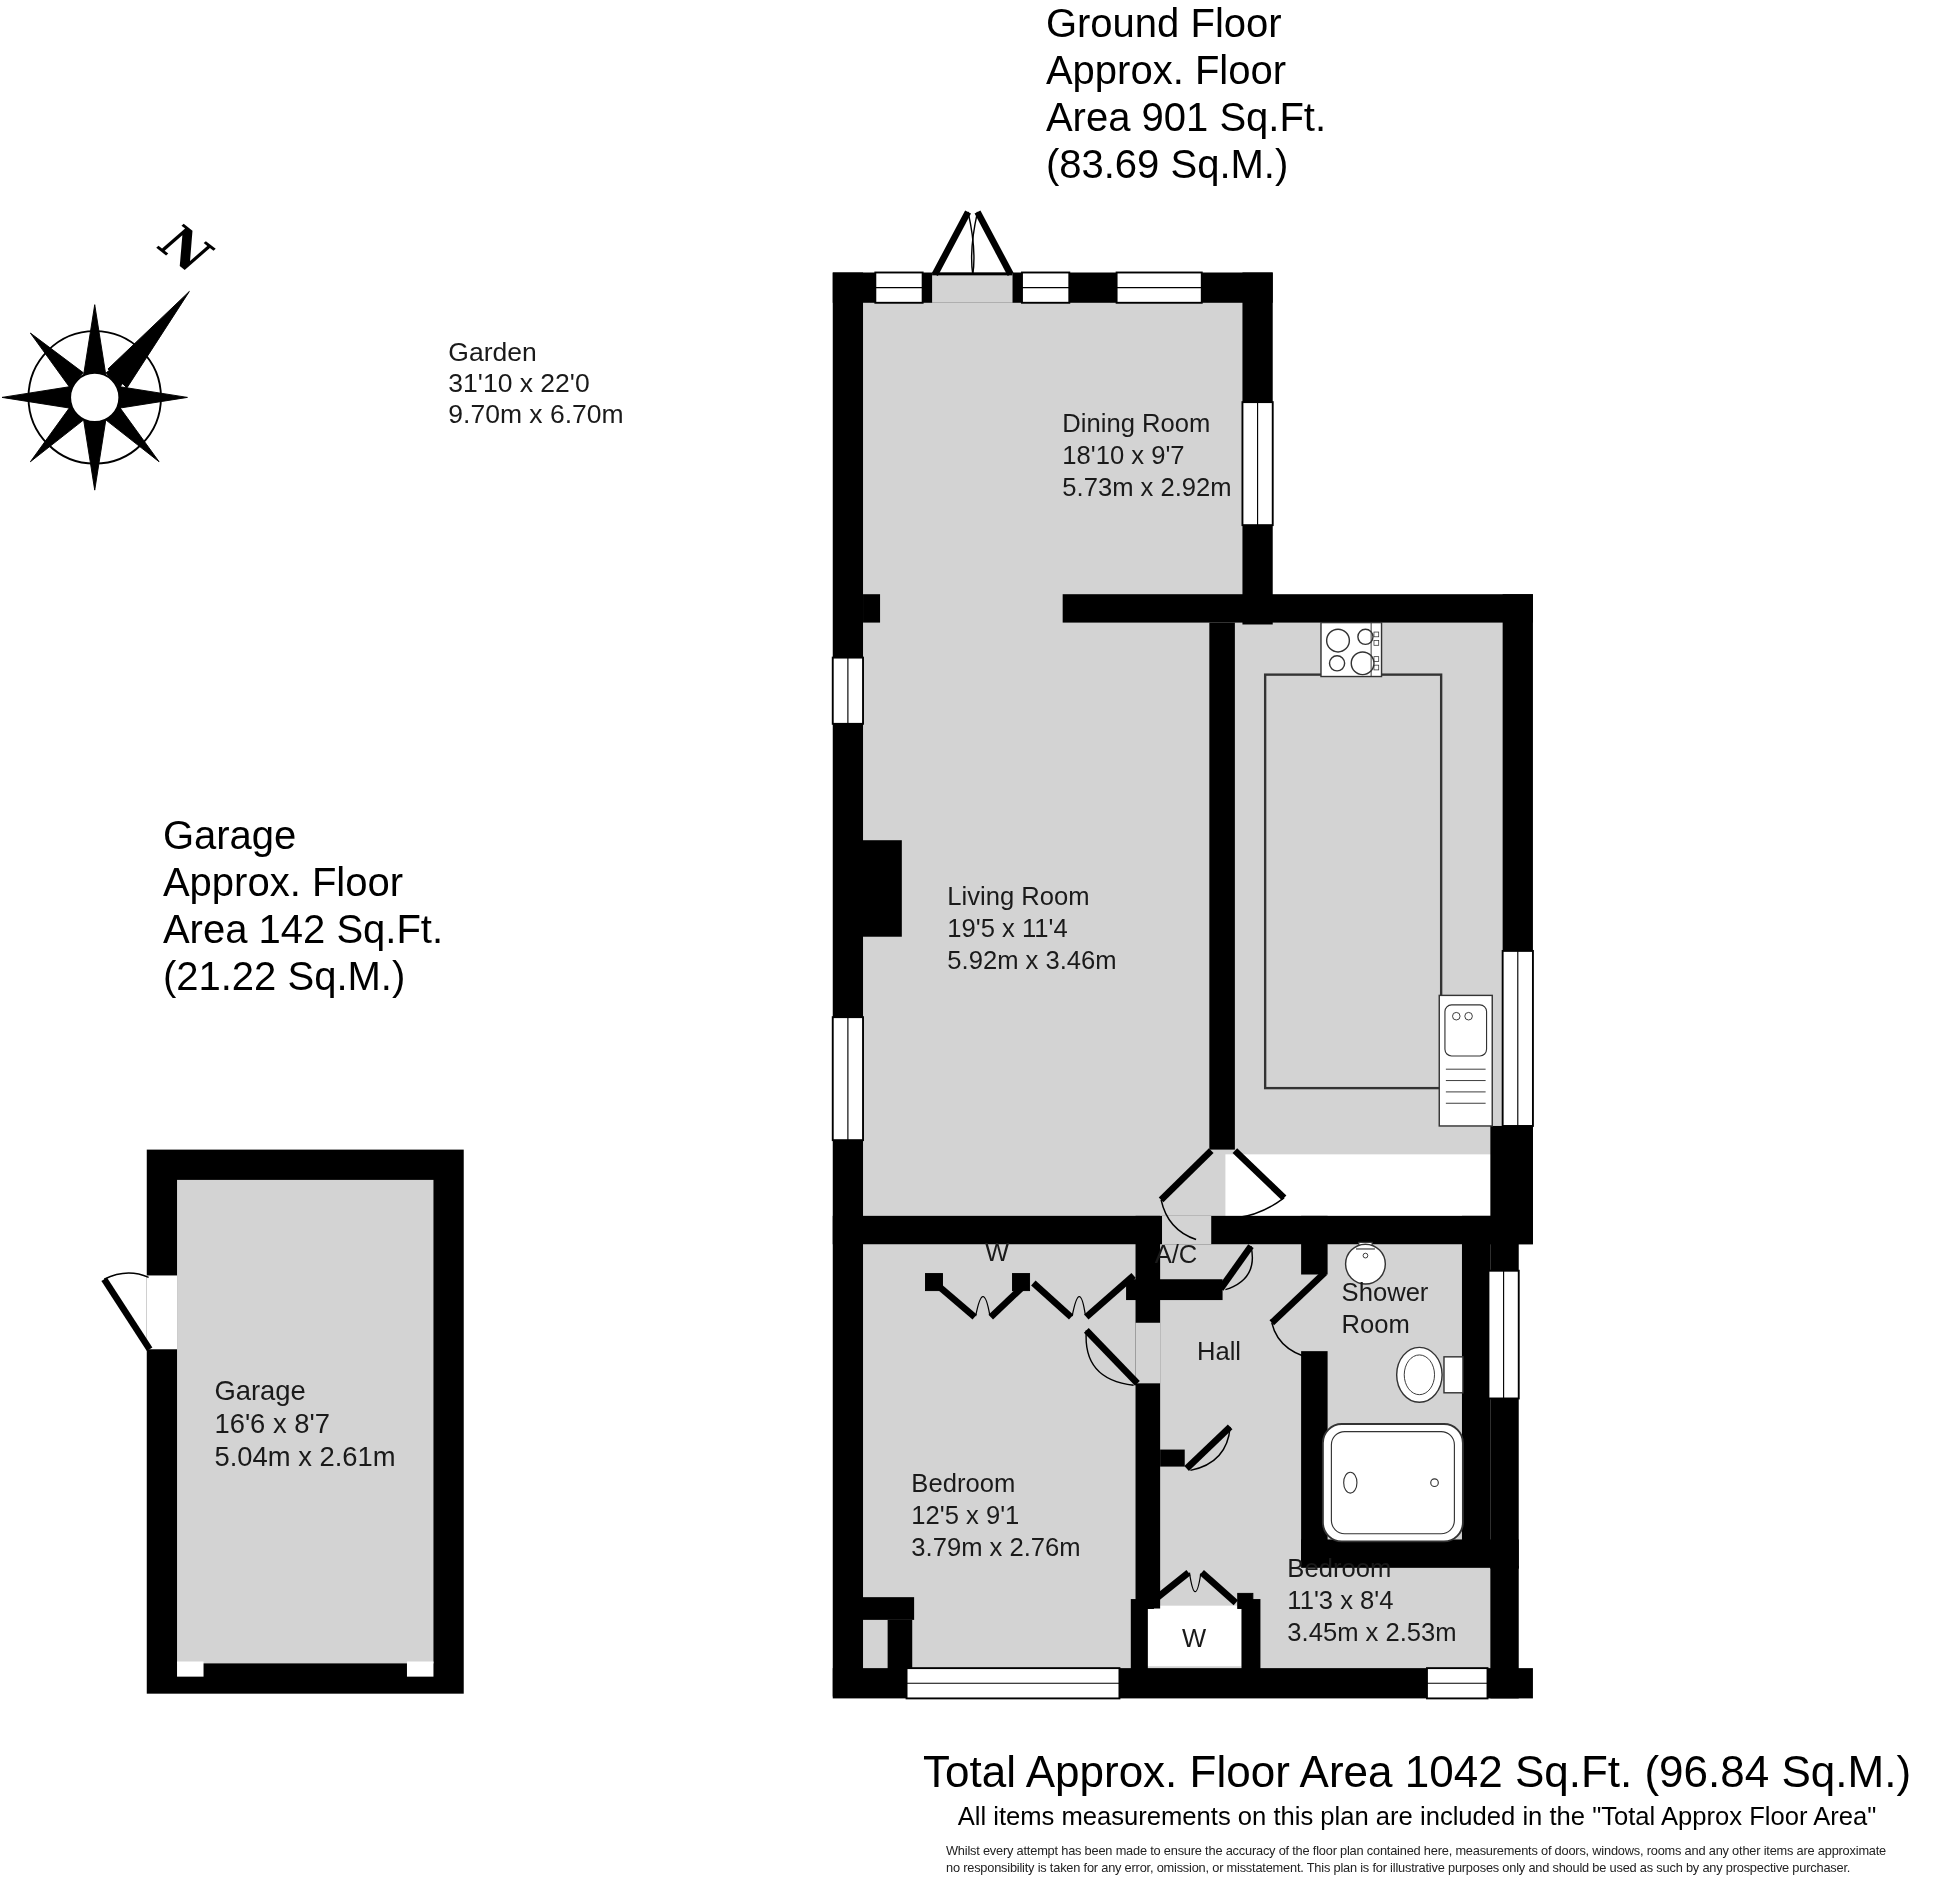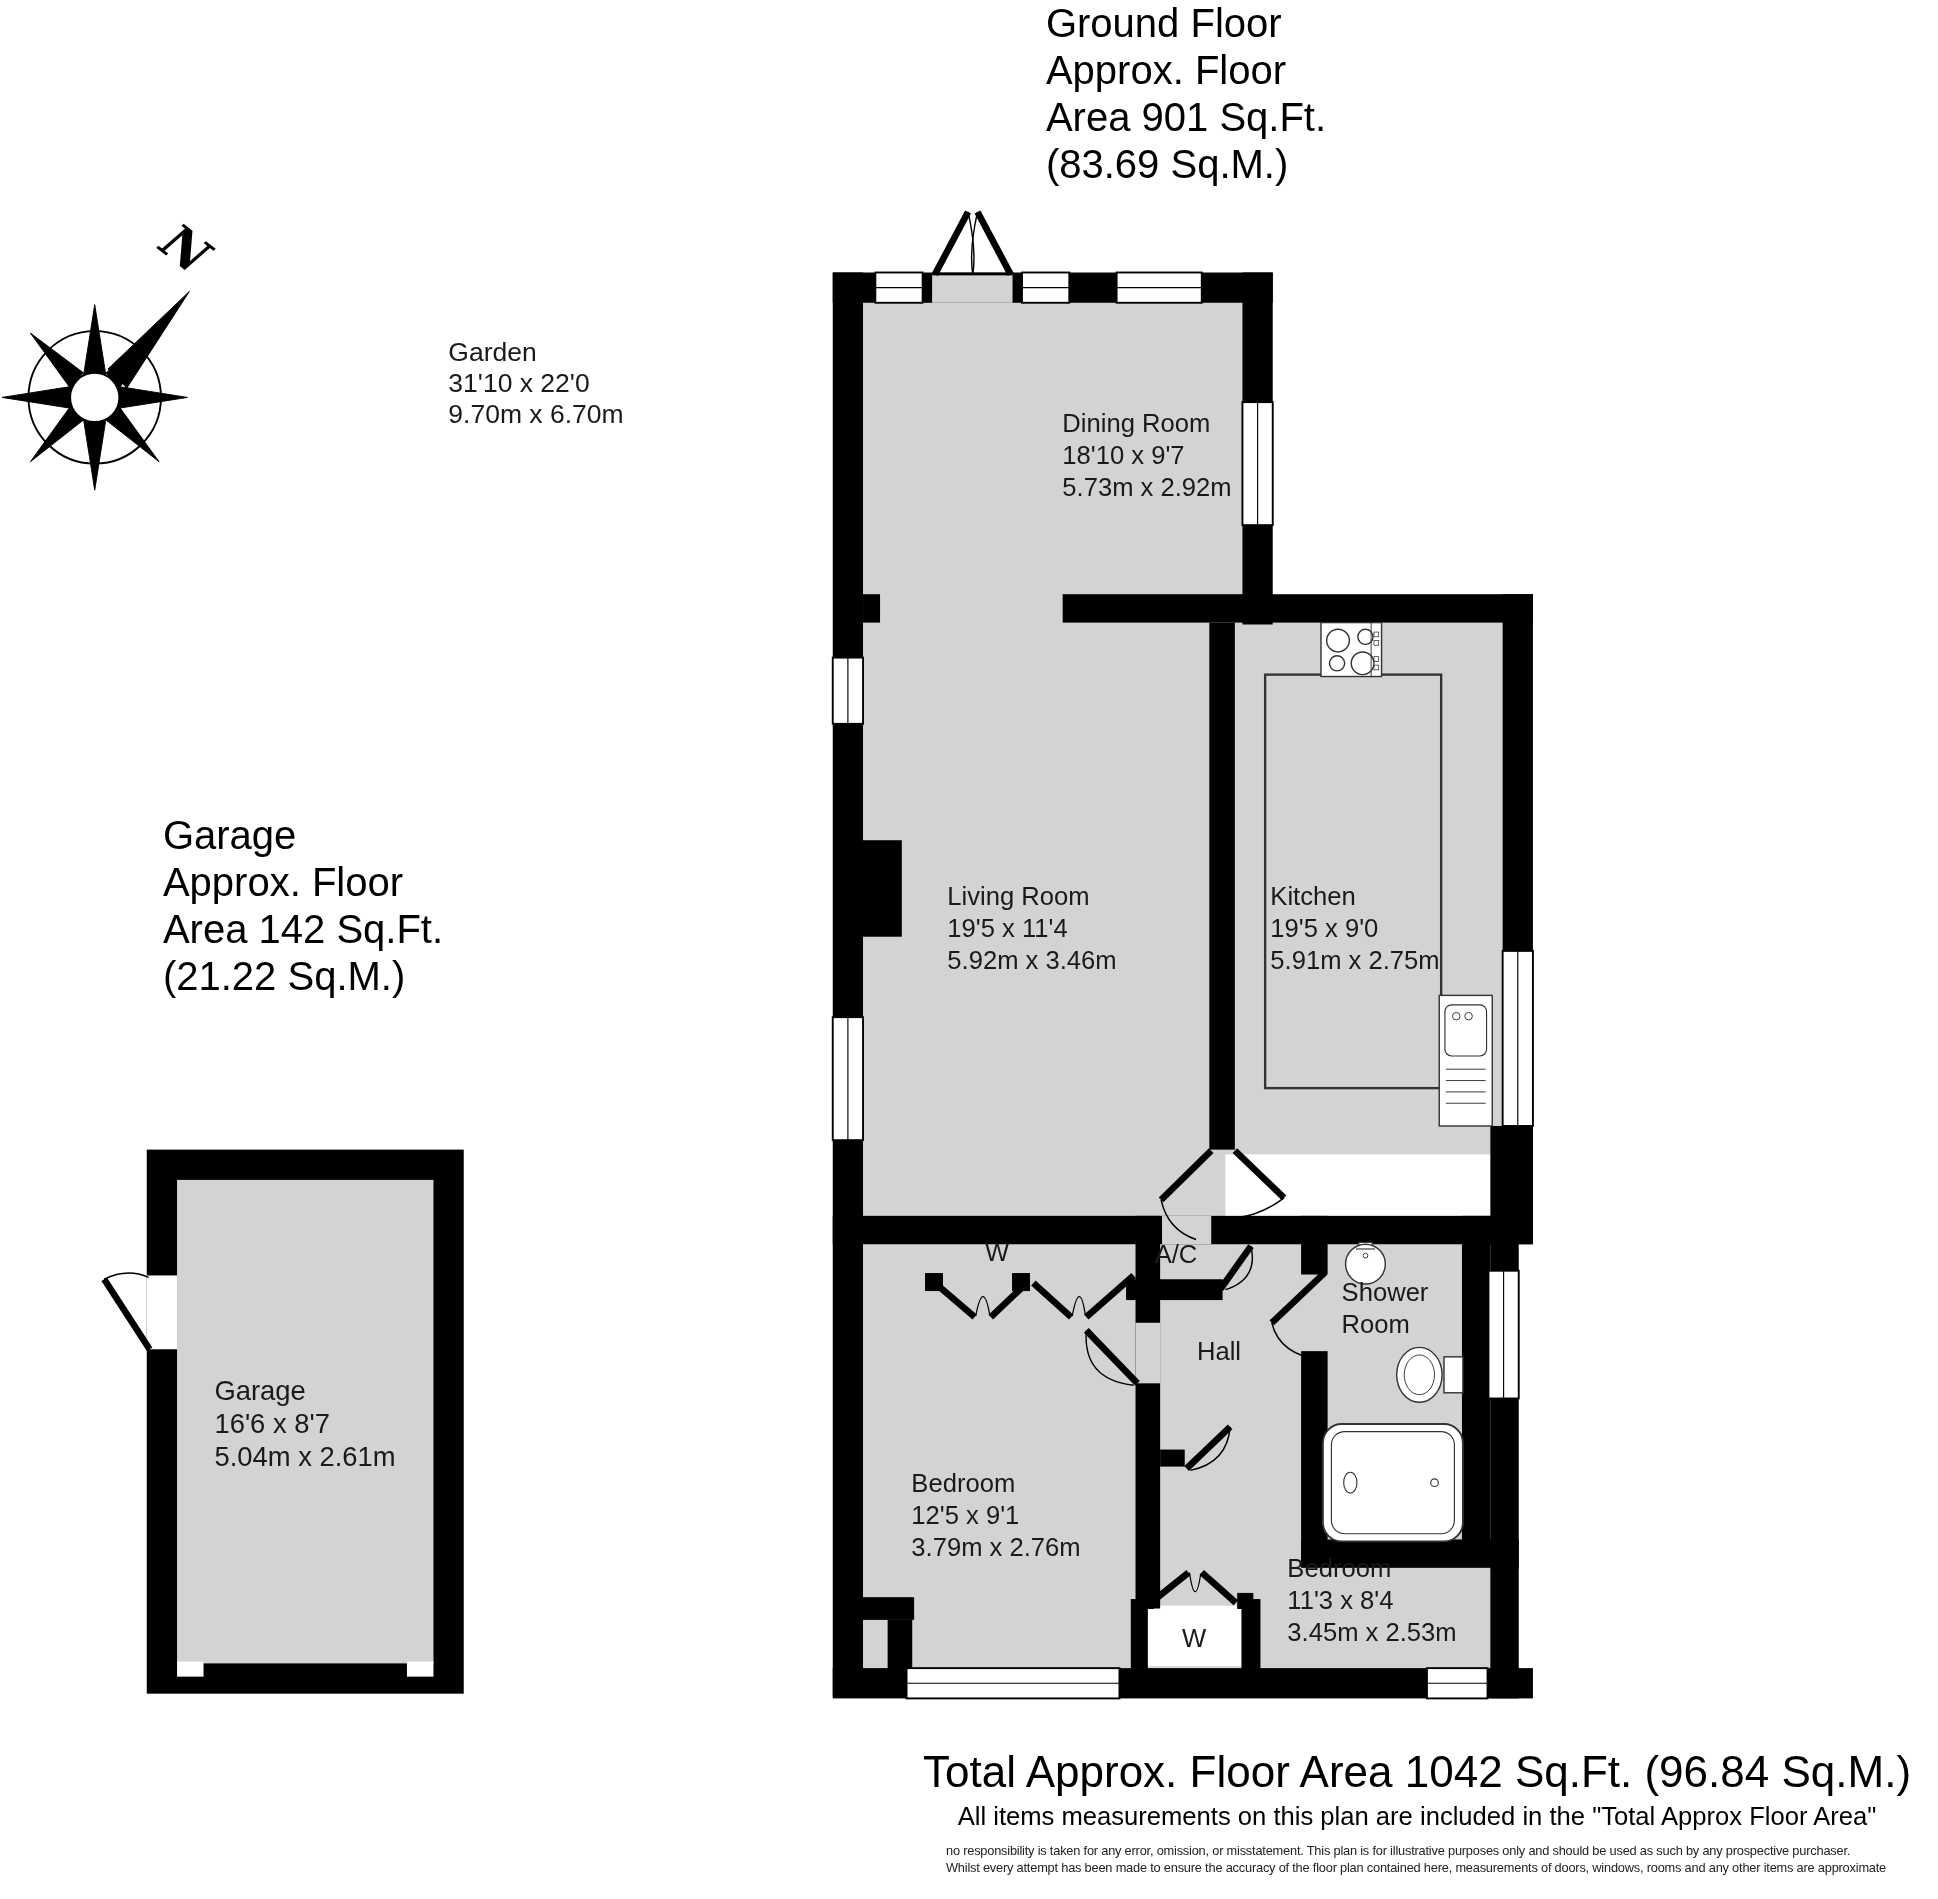--- a/index.html
+++ b/index.html
@@ -239,25 +239,20 @@
   <div>18'10 x 9'7</div>
   <div>5.73m x 2.92m</div>
 </div>
 
 <div class="lbl room" style="left:1032px;top:880px">
   <div>Living Room</div>
   <div>19'5 x 11'4</div>
   <div>5.92m x 3.46m</div>
 </div>
 
-<div class="lbl room" style="left:1355px;top:880px">
-  <div>Kitchen</div>
-  <div>19'5 x 9'0</div>
-  <div>5.91m x 2.75m</div>
-</div>
 
 <div class="lbl room" style="left:996px;top:1467px">
   <div>Bedroom</div>
   <div>12'5 x 9'1</div>
   <div>3.79m x 2.76m</div>
 </div>
 
 <div class="lbl room" style="left:1372px;top:1552px">
   <div>Bedroom</div>
   <div>11'3 x 8'4</div>
@@ -271,18 +266,18 @@
 
 <div class="lbl single" style="left:1219px;top:1337px">Hall</div>
 <div class="lbl single" style="left:1176px;top:1240px">A/C</div>
 <div class="lbl single" style="left:997px;top:1238px">W</div>
 <div class="lbl single" style="left:1194px;top:1624px">W</div>
 
 <div class="lbl total" style="left:1417px;top:1747px">Total Approx. Floor Area 1042 Sq.Ft. (96.84 Sq.M.)</div>
 <div class="lbl included" style="left:1417px;top:1801px">All items measurements on this plan are included in the "Total Approx Floor Area"</div>
 
 <div class="lbl fine" style="left:1416px;top:1843px">
+  <div>Whilst every attempt has been made to ensure the accuracy of the floor plan contained here, measurements of doors, windows, rooms and any other items are approximate</div>
   <div>no responsibility is taken for any error, omission, or misstatement. This plan is for illustrative purposes only and should be used as such by any prospective purchaser.</div>
-  <div>Whilst every attempt has been made to ensure the accuracy of the floor plan contained here, measurements of doors, windows, rooms and any other items are approximate</div>
 </div>
 
 </div>
 
 
 </body></html>

